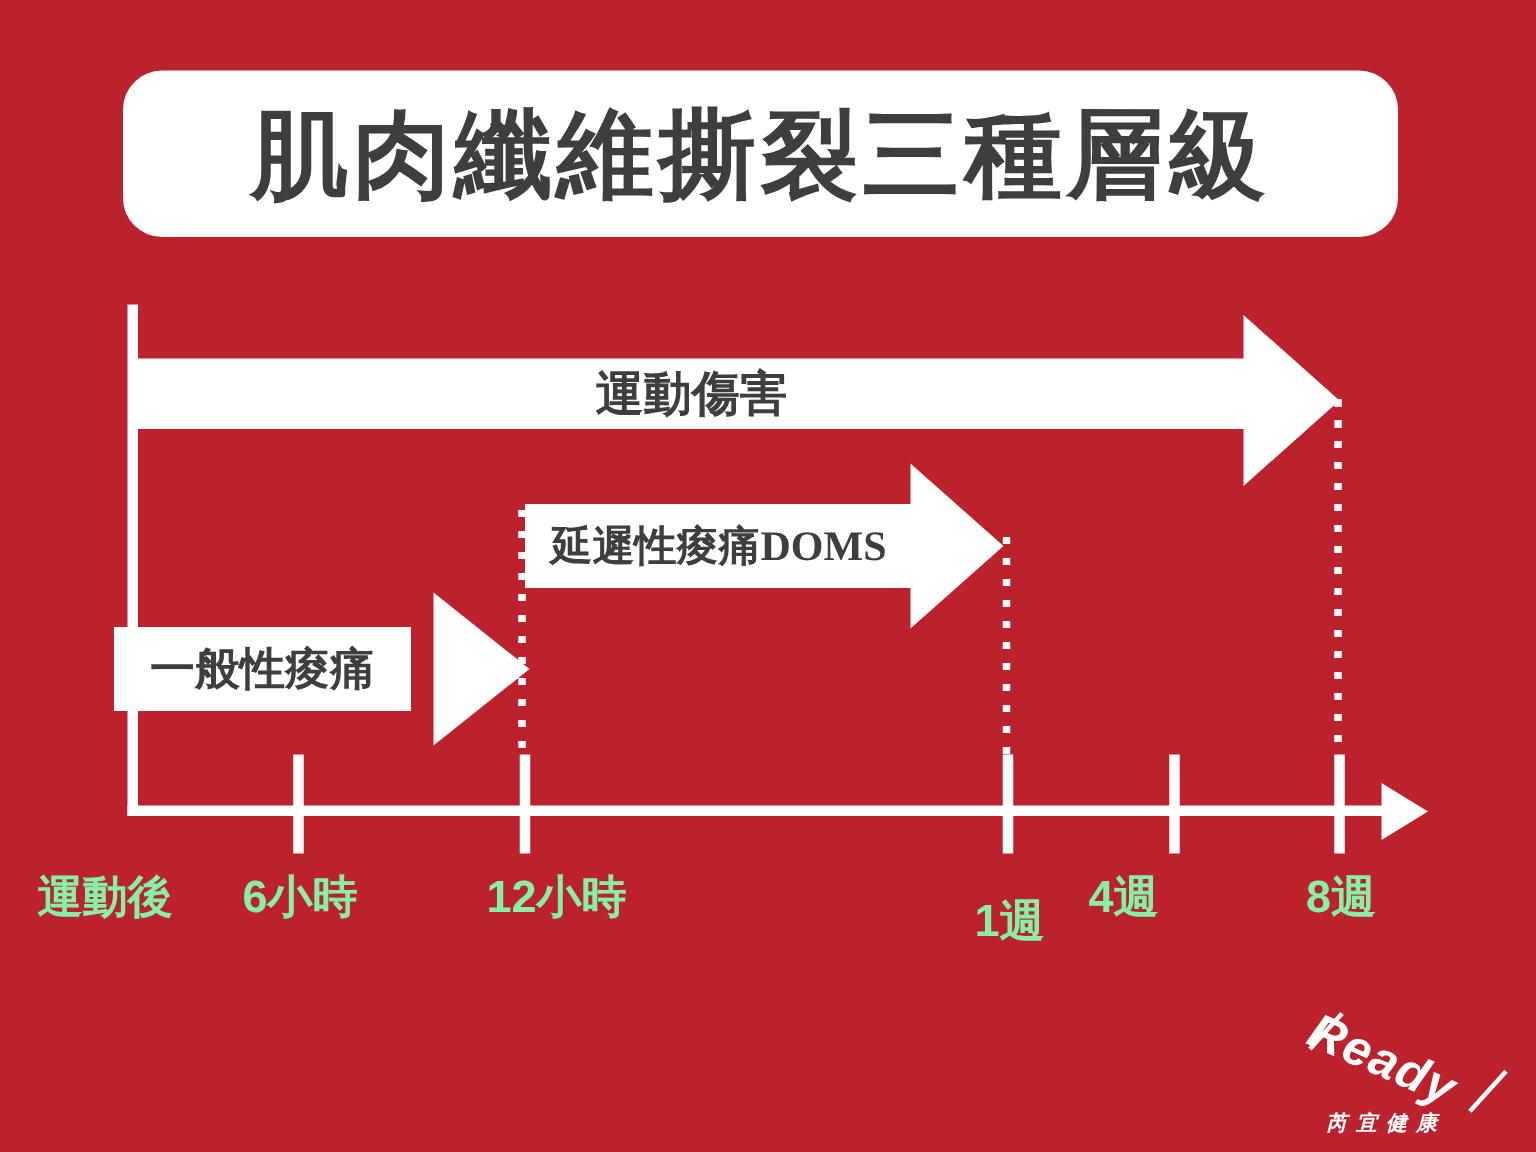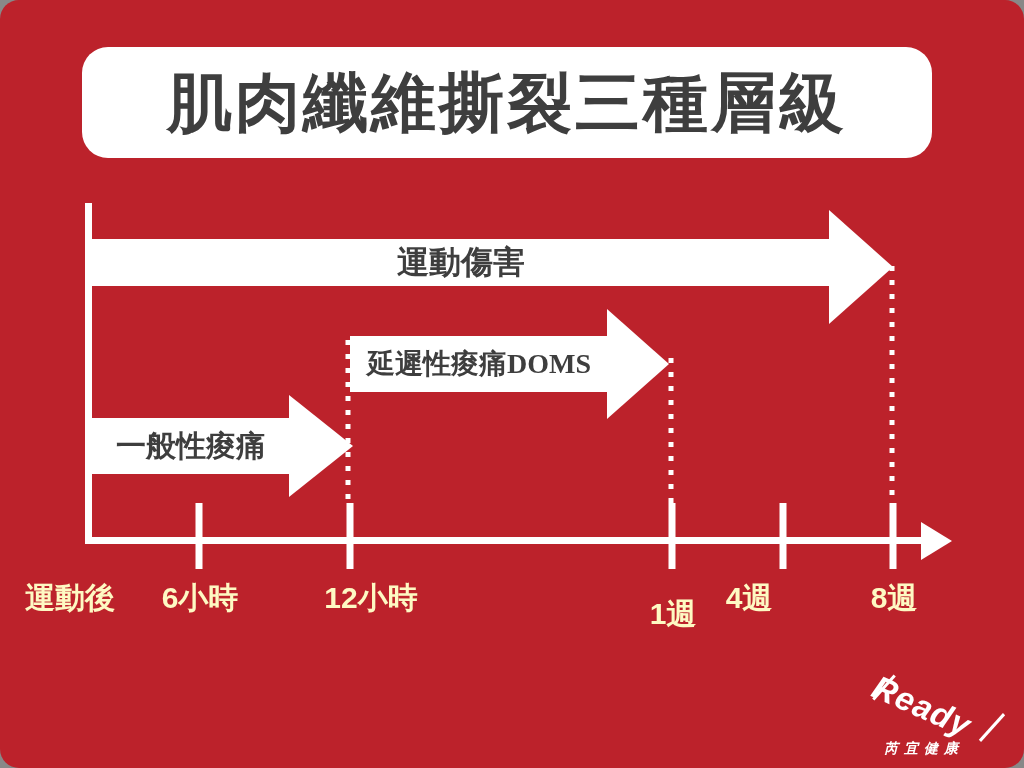--- a/index.html
+++ b/index.html
@@ -6,21 +6,20 @@
   body {
     font-family: "Liberation Sans", "DejaVu Sans", sans-serif;
     background: #888;
   }
   .canvas {
     position: relative;
     width: 1024px;
     height: 768px;
     background: #BC222B;
     overflow: hidden;
-    border-radius: 19px;
   }
 
   
   .title-box {
     position: absolute;
     left: 82px; top: 47px;
     width: 850px; height: 111px;
     background: #FFFFFF;
     border-radius: 26px;
     display: flex; align-items: center; justify-content: center;
@@ -95,29 +94,29 @@
     width: 0; height: 0;
     border-style: solid;
     border-color: transparent;
     border-right: 0;
     border-left-color: #FFFFFF;
   }
   .arrow1-body { left: 92px; top: 239px; width: 738px; height: 47px; font-size: 32px; }
   .arrow1-head { left: 829px; top: 210px; border-width: 57px 0 57px 64px; }
   .arrow2-body { left: 350px; top: 336px; width: 258px; height: 56px; font-size: 28px; font-family: Liberation Serif, serif; }
   .arrow2-head { left: 607px; top: 309px; border-width: 55px 0 55px 62px; }
-  .arrow3-body { left: 92px;  top: 418px; width: 198px; height: 56px; font-size: 30px; }
+  .arrow3-body { left: 76px;  top: 418px; width: 198px; height: 56px; font-size: 30px; }
   .arrow3-head { left: 289px; top: 395px; border-width: 51px 0 51px 64px; }
 
   
   .axis-label {
     position: absolute;
     top: 578px;
     transform: translateX(-50%);
-    color: #fef9c3;
+    color: #86efac;
     font-weight: bold;
     font-size: 30px;
     white-space: nowrap;
   }
   .lbl-0 { left: 70px; }
   .lbl-1 { left: 200px; }
   .lbl-2 { left: 350px; margin-left: 21px; }
   .lbl-3 { left: 673px; margin-top: 16px; }
   .lbl-4 { left: 749px; text-align: center; }
   .lbl-5 { left: 894px; }

